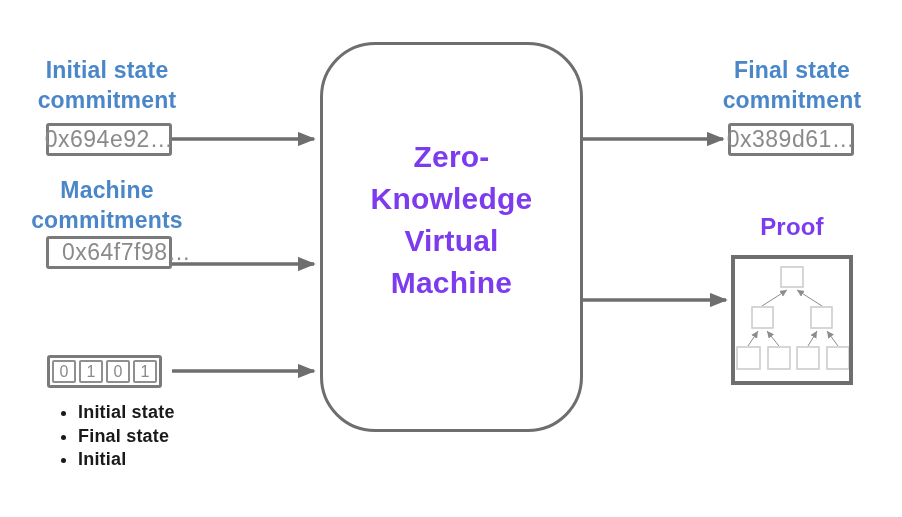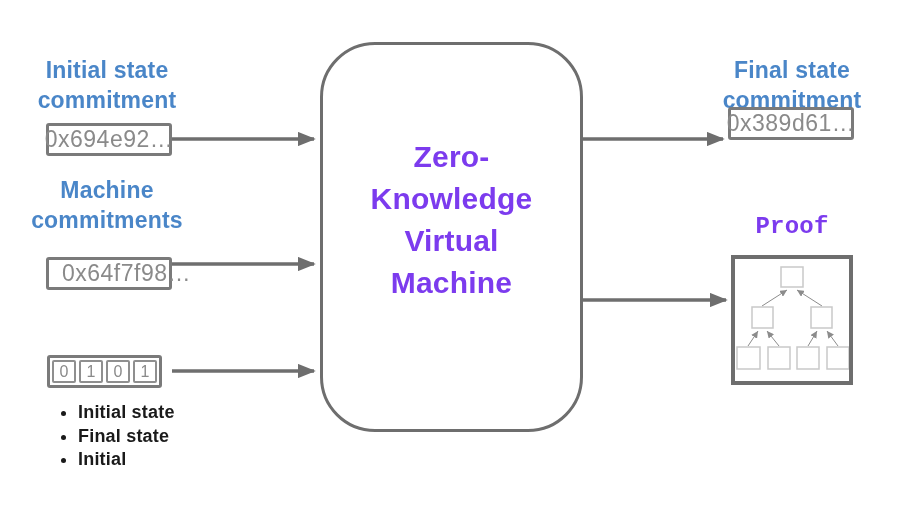--- a/index.html
+++ b/index.html
@@ -75,21 +75,21 @@
   <div class="heading blue" style="left:7px;top:55px;">Initial state
 commitment</div>
 
   <div class="hexbox" style="left:46px;top:123px;">
     <span>0x694e92…</span>
   </div>
 
   <div class="heading blue" style="left:7px;top:175px;">Machine
 commitments</div>
 
-  <div class="hexbox" style="left:46px;top:257px;padding-left:35px;">
+  <div class="hexbox" style="left:46px;top:236px;padding-left:35px;">
     <span>0x64f7f98…</span>
   </div>
 
 
   <div class="witness-box">
     <div class="witness-cell">0</div>
     <div class="witness-cell">1</div>
     <div class="witness-cell">0</div>
     <div class="witness-cell">1</div>
   </div>
@@ -103,25 +103,25 @@
   <div class="vm-box">
     <div class="vm-title">Zero-
 Knowledge
 Virtual
 Machine</div>
   </div>
 
   <div class="heading blue" style="left:692px;top:55px;">Final state
 commitment</div>
 
-  <div class="hexbox" style="left:728px;top:107px;">
+  <div class="hexbox" style="left:728px;top:123px;">
     <span>0x389d61…</span>
   </div>
 
-  <div class="heading purple" style="left:692px;top:212px;font-size:24px;font-family:Liberation Mono, monospace;">Proof</div>
+  <div class="heading purple" style="left:692px;top:212px;font-size:24px;">Proof</div>
 
   <div class="proof-box">
     <svg width="114" height="122" viewBox="0 0 114 122" aria-hidden="true">
       <defs>
         <marker id="mtree" viewBox="0 0 10 10" refX="10" refY="5" markerWidth="7" markerHeight="7" markerUnits="userSpaceOnUse" orient="auto">
           <path class="treehead" d="M0,0 L10,5 L0,10 z"></path>
         </marker>
       </defs>
 
       <line class="merkle-edge" x1="27" y1="47" x2="52" y2="31" marker-end="url(#mtree)"></line>

